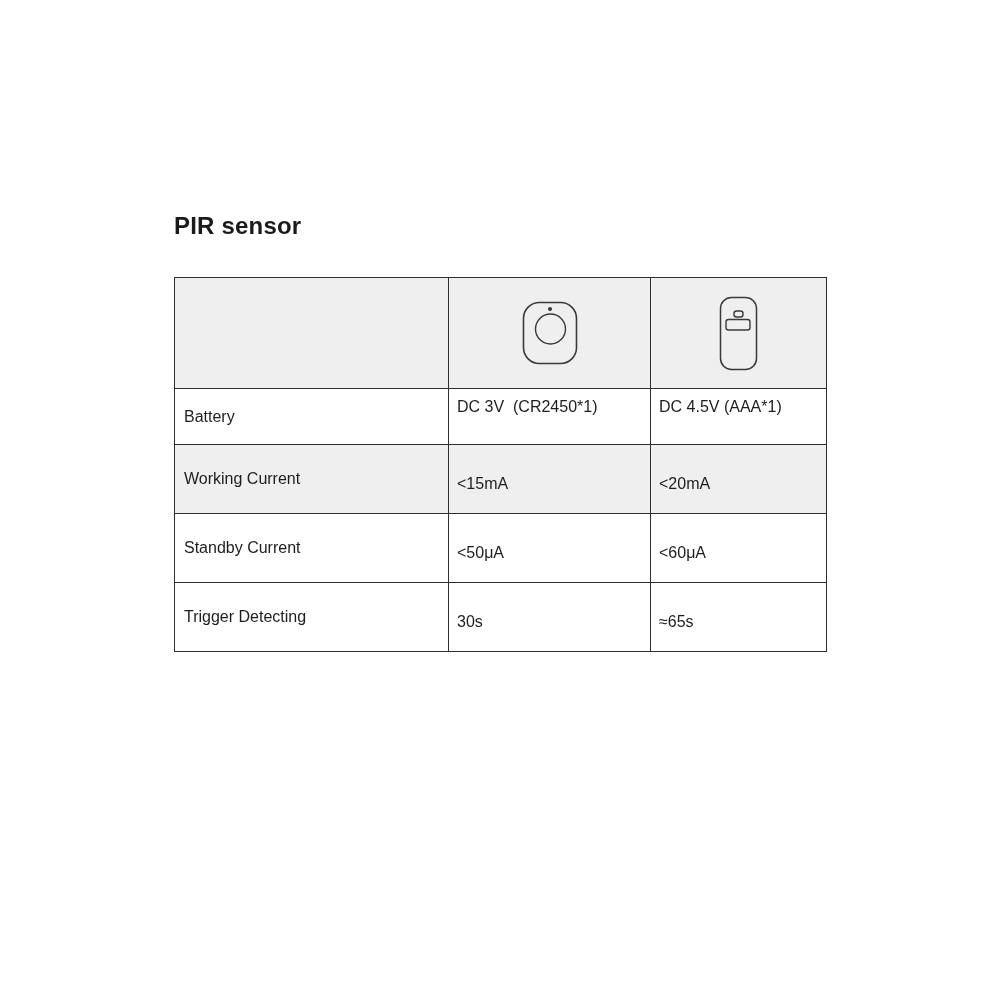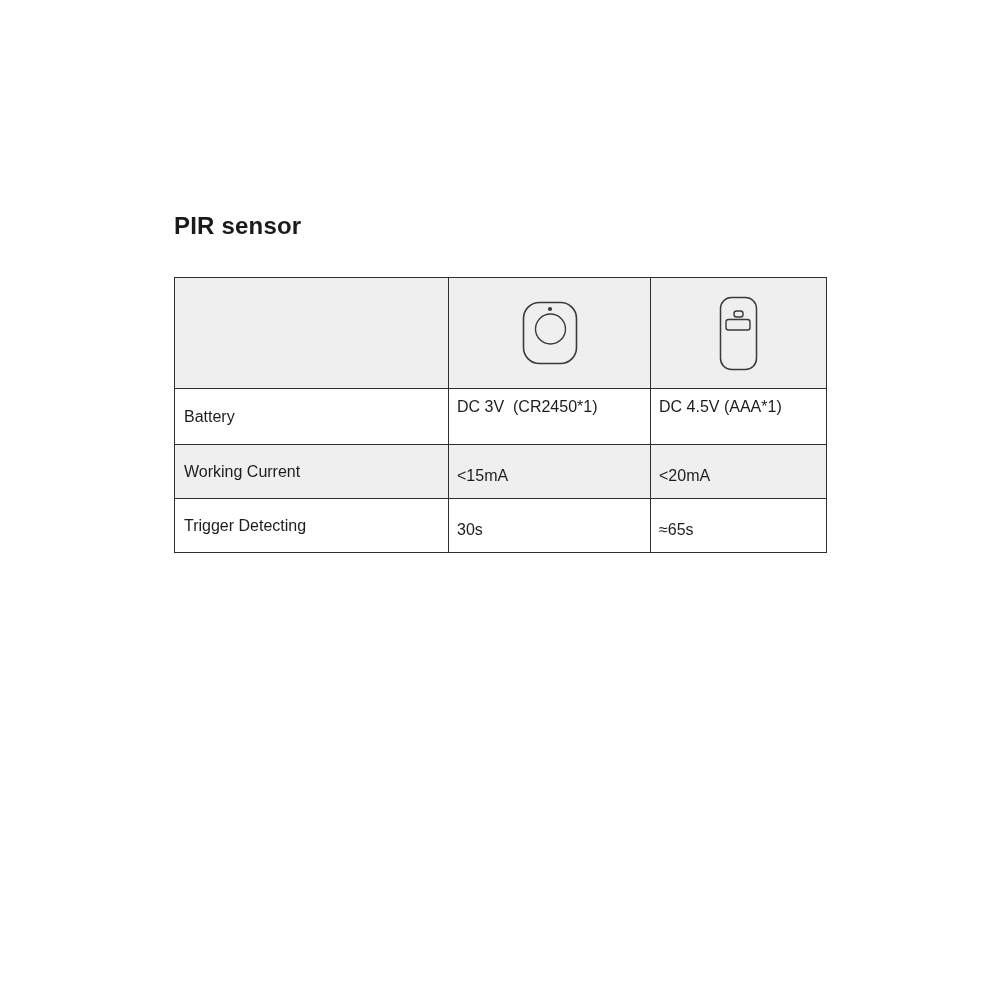--- a/index.html
+++ b/index.html
@@ -36,21 +36,21 @@
     font-size: 16px;
     overflow: hidden;
     margin-left: 8px;
   }
   .col-label { width: 274px; }
   .col-val1  { width: 202px; }
   .col-val2  { width: 176px; }
 
   tr.header-row      { height: 111px; }
   tr.row-battery     { height: 56px; }
-  tr.spec-row        { height: 54px; padding-left: 46px; }
+  tr.spec-row        { height: 69px; padding-left: 46px; }
 
   tr.shaded td { background: #efefef; }
   tr.plain  td { background: #ffffff; }
 
   .icon-cell {
     text-align: center;
     vertical-align: middle;
     background: #efefef;
   }
   .cell-label {
@@ -109,20 +109,25 @@
         <td class="cell-value">DC 3V  (CR2450*1)</td>
         <td class="cell-value">DC 4.5V (AAA*1)</td>
       </tr>
 
       <tr class="spec-row shaded">
         <td class="cell-label">Working Current</td>
         <td class="cell-value">&lt;15mA</td>
         <td class="cell-value">&lt;20mA</td>
       </tr>
 
+      <tr class="spec-row plain">
+        <td class="cell-label">Standby Current</td>
+        <td class="cell-value">&lt;50μA</td>
+        <td class="cell-value">&lt;60μA</td>
+      </tr>
 
 
 
 
       <tr class="spec-row plain">
         <td class="cell-label">Trigger Detecting</td>
         <td class="cell-value">30s</td>
         <td class="cell-value">≈65s</td>
       </tr>
     </tbody>

